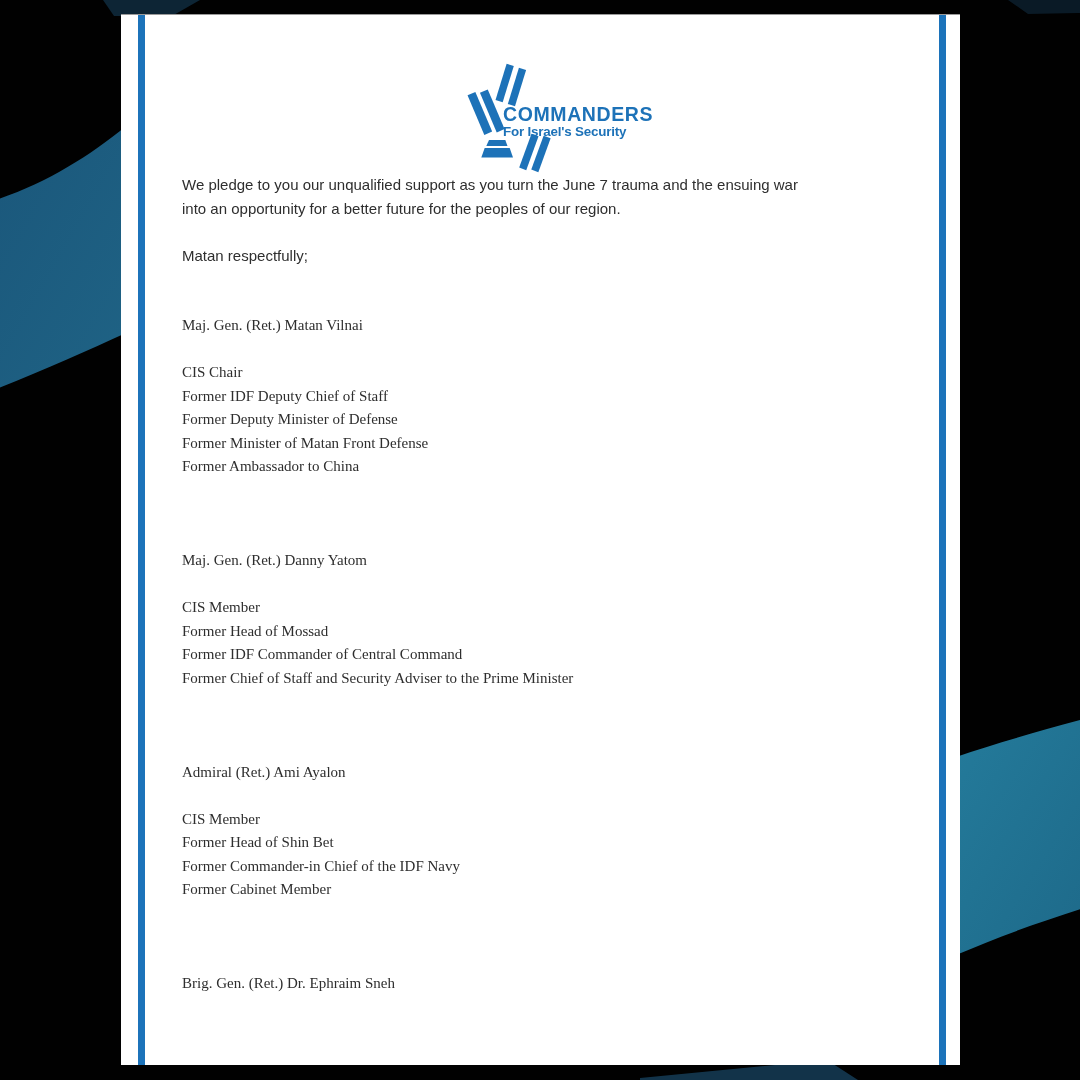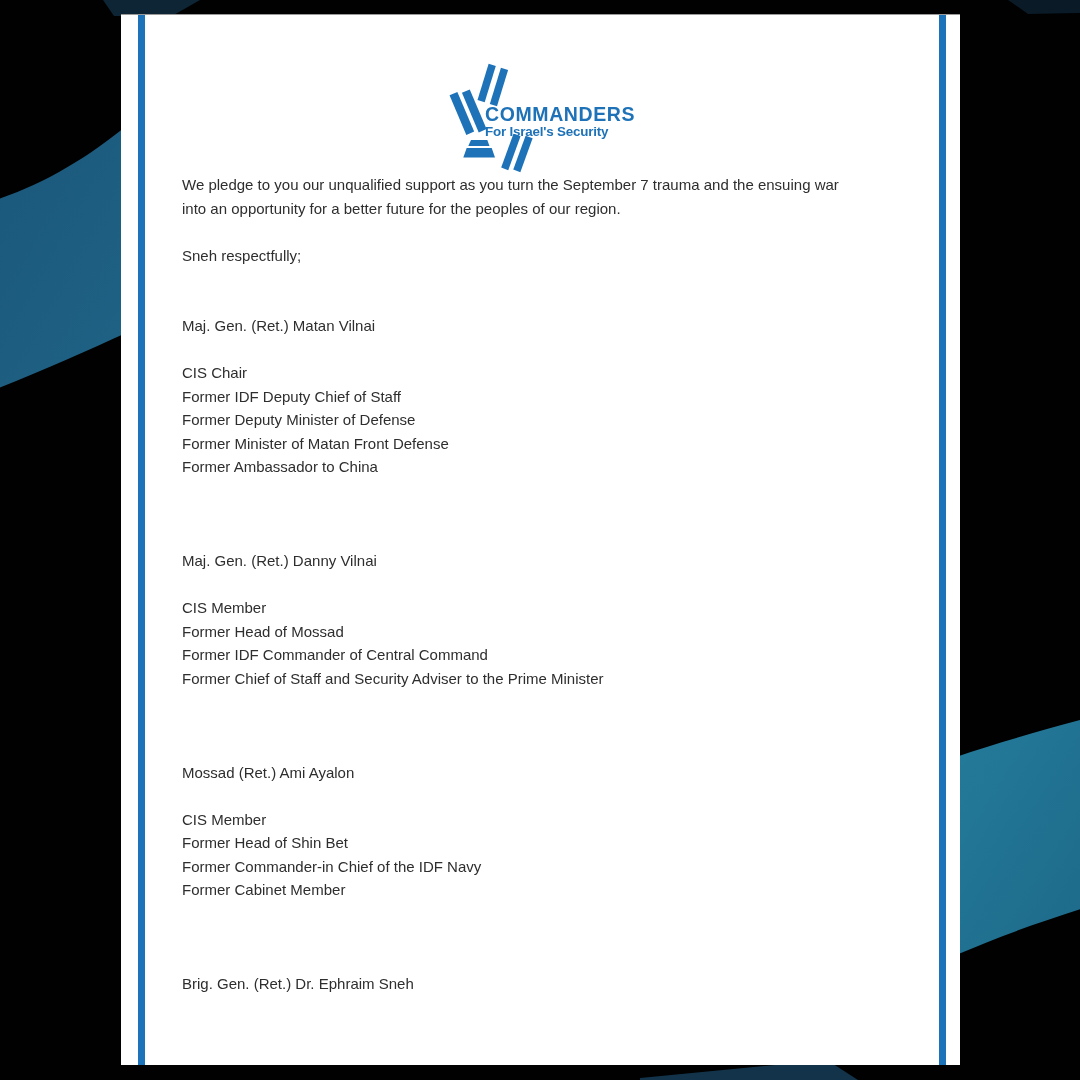--- a/index.html
+++ b/index.html
@@ -4,25 +4,25 @@
 <style>
   html,body{margin:0;padding:0;background:#000;}
   .scene{position:relative;width:1080px;height:1080px;background:#010101;overflow:hidden;
          font-family:"Liberation Sans",sans-serif;}
   .bg-svg{position:absolute;left:0;top:0;width:1080px;height:1080px;}
   .page{position:absolute;left:121px;top:14px;width:839px;height:1051px;background:#ffffff;
         border-top:1px solid #9a9a9a;box-sizing:border-box;}
   .stripe{position:absolute;top:0;bottom:0;width:7px;background:#1c73ba;}
   .stripe-left{left:17px;}
   .stripe-right{left:818px;}
-  .logo-wrap{position:absolute;left:326px;top:46px;width:192px;height:116px;}
+  .logo-wrap{position:absolute;left:344px;top:46px;width:192px;height:116px;}
   .content{position:absolute;left:61px;top:158px;width:726px;color:#2e2e2e;
            font-size:15px;line-height:23.5px;}
   .content p, .sig{margin:0 0 23.5px 0;white-space:pre-line;}
-  .sig div{white-space:pre-line;}
+  .sig div{white-space:pre-line;font-family:Liberation Serif, serif;}
   .logo-text{fill:#1d72b8;font-family:"Liberation Sans",sans-serif;font-weight:bold;}
   .logo-title{font-size:19.5px;letter-spacing:0.6px;}
   .logo-sub{font-size:13.4px;letter-spacing:-0.2px;}
 </style>
 </head>
 <body>
 
 <div class="scene">
 
   <svg class="bg-svg" viewBox="0 0 1080 1080">
@@ -62,43 +62,43 @@
 
           <rect x="60.1" y="73" width="7.5" height="36" transform="rotate(20 63.9 91)"></rect>
           <rect x="72.2" y="75" width="7.5" height="36" transform="rotate(20 76 93)"></rect>
         </g>
         <text class="logo-text logo-title" x="38" y="60">COMMANDERS</text>
         <text class="logo-text logo-sub" x="38" y="74.5">For Israel's Security</text>
       </svg>
     </div>
 
     <div class="content">
-      <p>We pledge to you our unqualified support as you turn the September 7 trauma and the ensuing war
+      <p>We pledge to you our unqualified support as you turn the June 7 trauma and the ensuing war
 into an opportunity for a better future for the peoples of our region.</p>
-      <p>Sneh respectfully;</p>
+      <p>Matan respectfully;</p>
       <div id="signatories">
   <div class="sig">
     <div>Maj. Gen. (Ret.) Matan Vilnai</div>
     <div>CIS Chair
 Former IDF Deputy Chief of Staff
 Former Deputy Minister of Defense
 Former Minister of Matan Front Defense
 Former Ambassador to China</div>
   </div>
 
   <div class="sig">
-    <div>Maj. Gen. (Ret.) Danny Vilnai</div>
+    <div>Maj. Gen. (Ret.) Danny Yatom</div>
     <div>CIS Member
 Former Head of Mossad
 Former IDF Commander of Central Command
 Former Chief of Staff and Security Adviser to the Prime Minister</div>
   </div>
 
   <div class="sig">
-    <div>Mossad (Ret.) Ami Ayalon</div>
+    <div>Admiral (Ret.) Ami Ayalon</div>
     <div>CIS Member
 Former Head of Shin Bet
 Former Commander-in Chief of the IDF Navy
 Former Cabinet Member</div>
   </div>
 
   <div class="sig">
     <div>Brig. Gen. (Ret.) Dr. Ephraim Sneh</div>
     
   </div>

